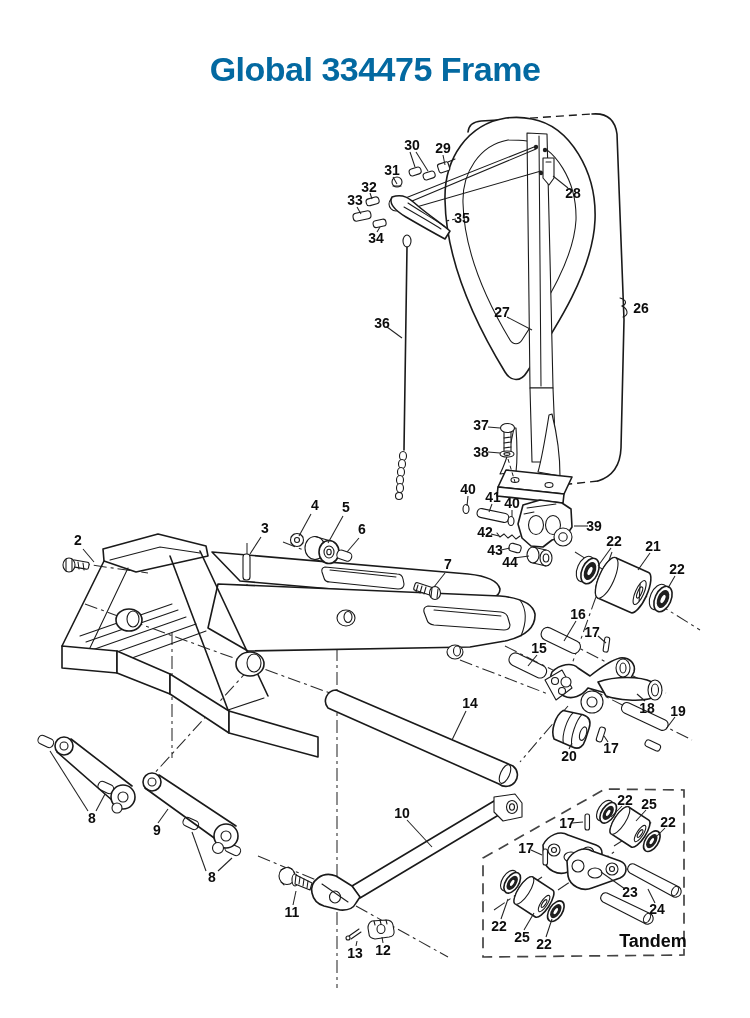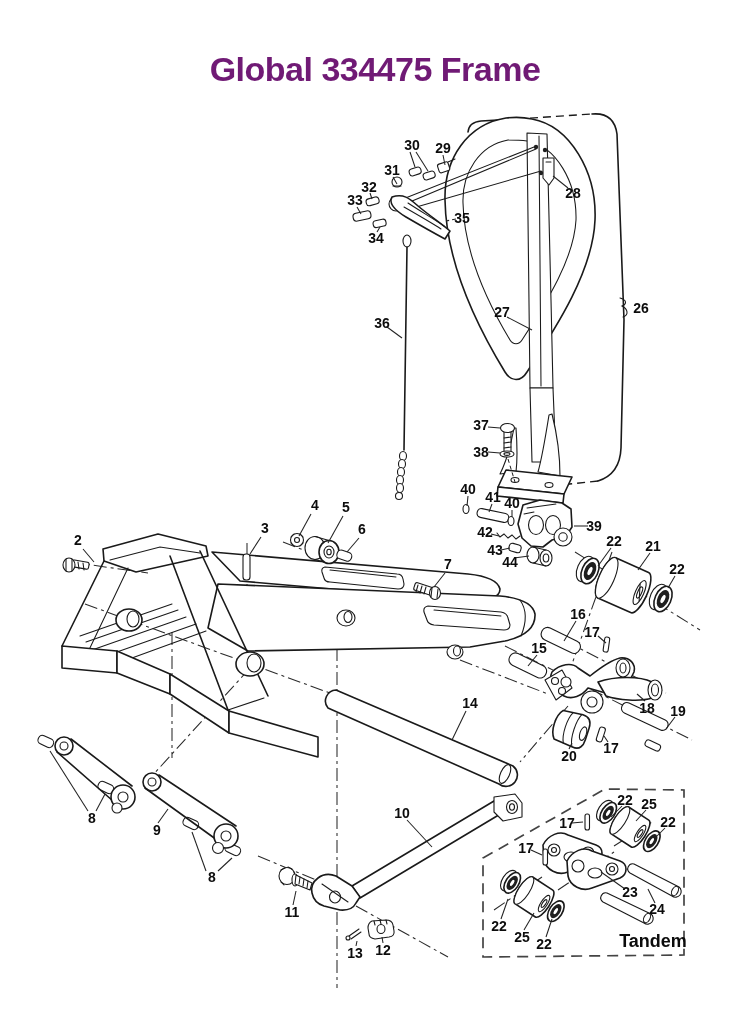--- a/index.html
+++ b/index.html
@@ -1,20 +1,20 @@
 <!DOCTYPE html>
 <html><head>
 <meta charset="utf-8">
 <style>
   html,body{margin:0;padding:0;background:#ffffff;}
   .page{position:relative;width:750px;height:1018px;background:#ffffff;overflow:hidden;
         font-family:"Liberation Sans",sans-serif;}
   h1.title{position:absolute;top:50px;left:0;width:750px;margin:0;text-align:center;
         font-family:"Liberation Sans",sans-serif;font-weight:bold;font-size:34px;
-        letter-spacing:-0.5px;color:#701a75;}
+        letter-spacing:-0.5px;color:#0369a1;}
   svg.diagram{position:absolute;top:0;left:0;}
   svg .part{fill:#ffffff;stroke:#1a1a1a;stroke-width:1.6;stroke-linejoin:round;}
   svg .part.thin{stroke-width:1.1;}
   svg .ln{fill:none;stroke:#1a1a1a;stroke-width:1.6;stroke-linecap:round;}
   svg .ln.thin{stroke-width:1.05;}
   svg .cl{fill:none;stroke:#2a2a2a;stroke-width:1.05;stroke-dasharray:13 4 3 4;}
   svg .dash{fill:none;stroke:#1a1a1a;stroke-width:1.4;stroke-dasharray:8 5;}
   svg .box{fill:none;stroke:#444;stroke-width:1.7;stroke-dasharray:11 7;}
   svg .dark{fill:#1f1f1f;stroke:none;}
   svg text.callout{font-family:"Liberation Sans",sans-serif;font-weight:bold;font-size:14px;

